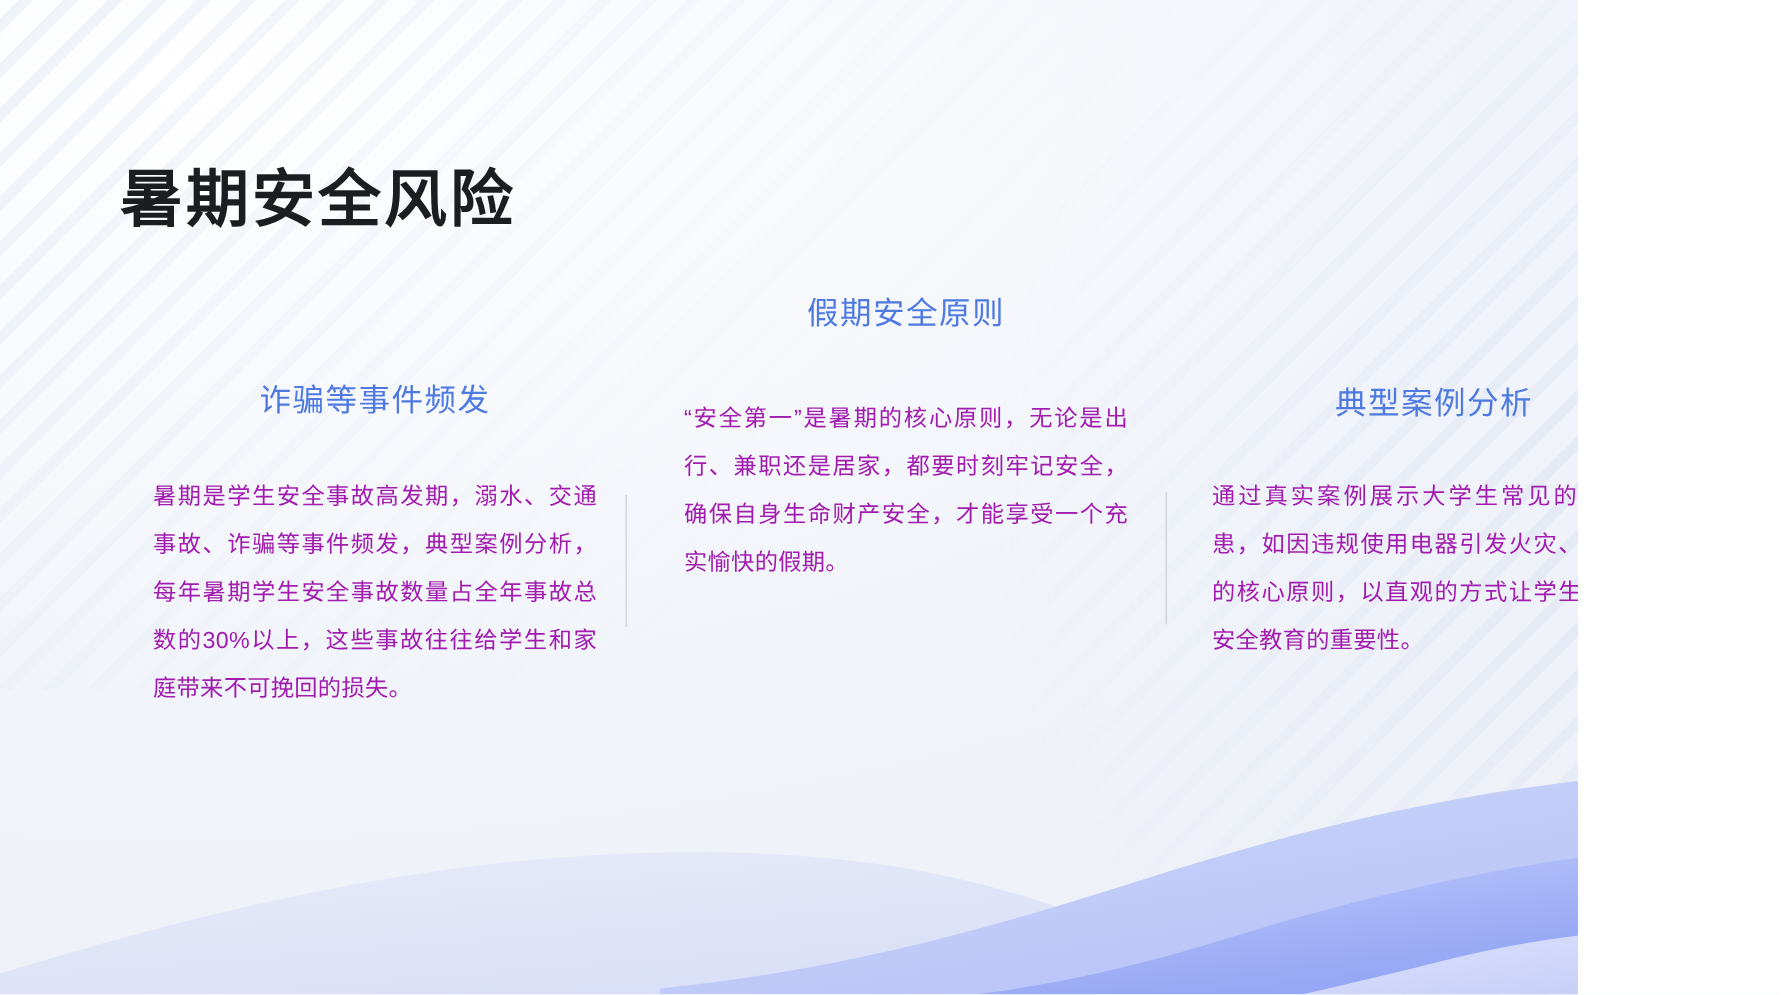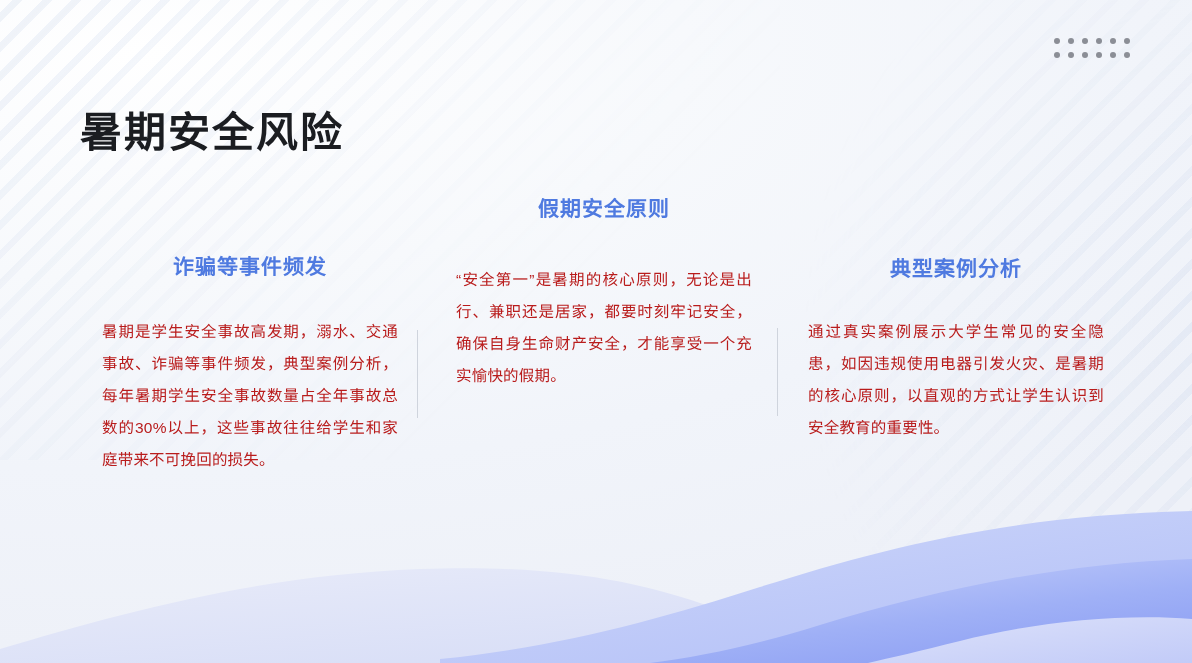--- a/index.html
+++ b/index.html
@@ -3,21 +3,21 @@
 <meta charset="utf-8">
 <style>
   html, body {
     margin: 0;
     padding: 0;
     background: #ffffff;
   }
 
   #slide {
     position: relative;
-    width: 1192px;
+    width: 1052px;
     height: 663px;
     overflow: hidden;
     background: #f3f5fa;
     font-family: "Liberation Sans", "DejaVu Sans", sans-serif;
     -webkit-font-smoothing: antialiased;
   }
 
   
 
   .bg-base {
@@ -114,35 +114,35 @@
     position: absolute;
     width: 296px;
   }
 
   .col-1 { left: 102px; top: 250px; }
   .col-2 { left: 456px; top: 192px; }
   .col-3 { left: 808px; top: 252px; }
 
   .col-heading {
     font-size: 21px;
-    font-weight: 700;
+    font-weight: 400;
     letter-spacing: 1px;
     text-align: center;
     color: #4f7ae0;
     margin: 0 0 36px 0;
     white-space: nowrap;
   }
 
   .col-2 .col-heading { margin-bottom: 42px; }
   .col-3 .col-heading { margin-bottom: 34px; }
 
   .col-body {
     font-size: 15.5px;
     line-height: 32px;
-    color: #b91c1c;
+    color: #a21caf;
     margin: 0;
     text-align: justify;
     text-justify: inter-ideograph;
     letter-spacing: 0.2px;
   }
 
   
 
   .divider {
     position: absolute;

